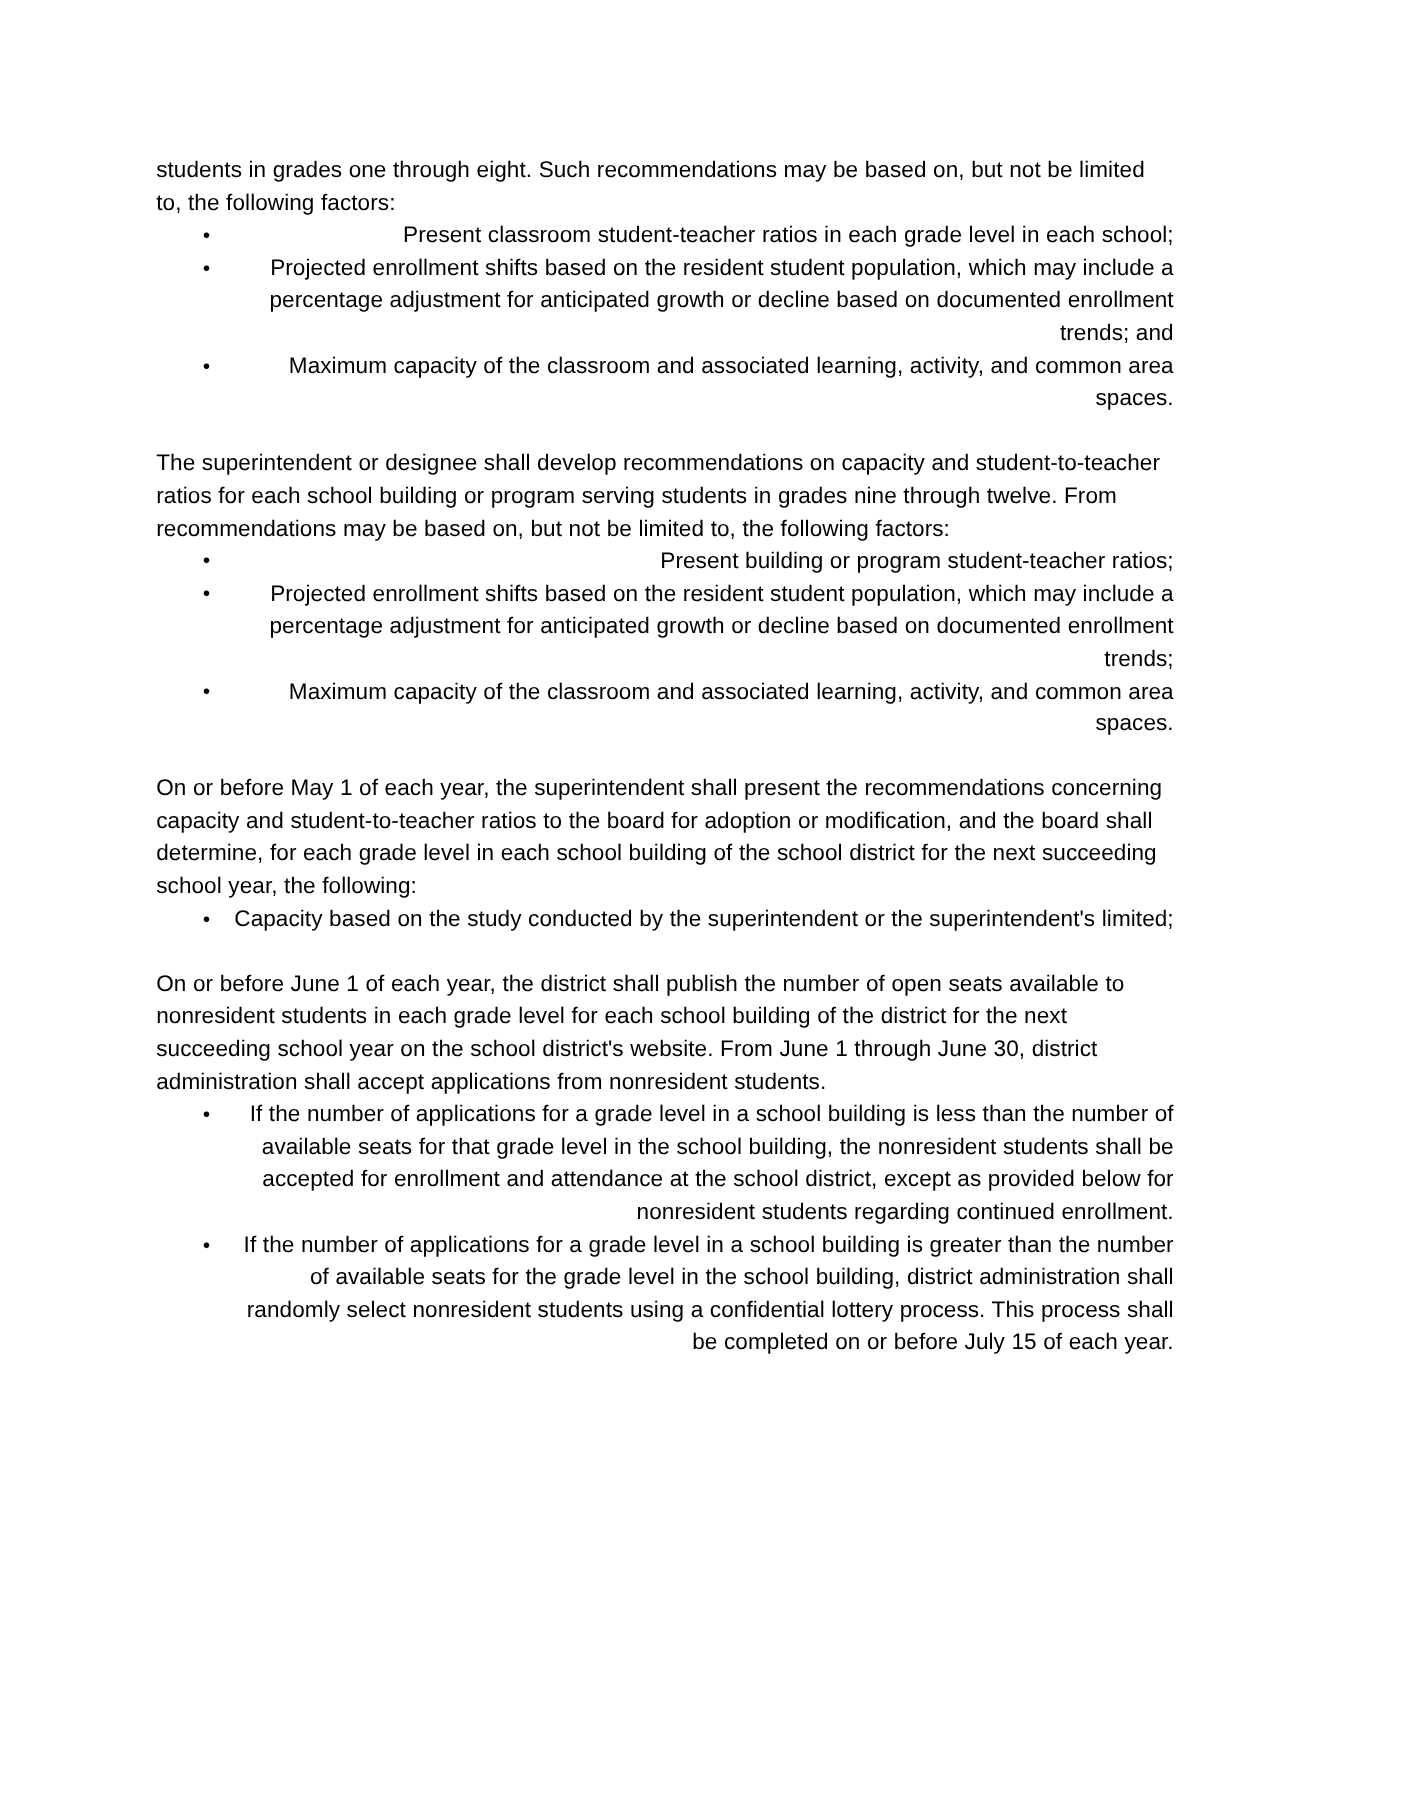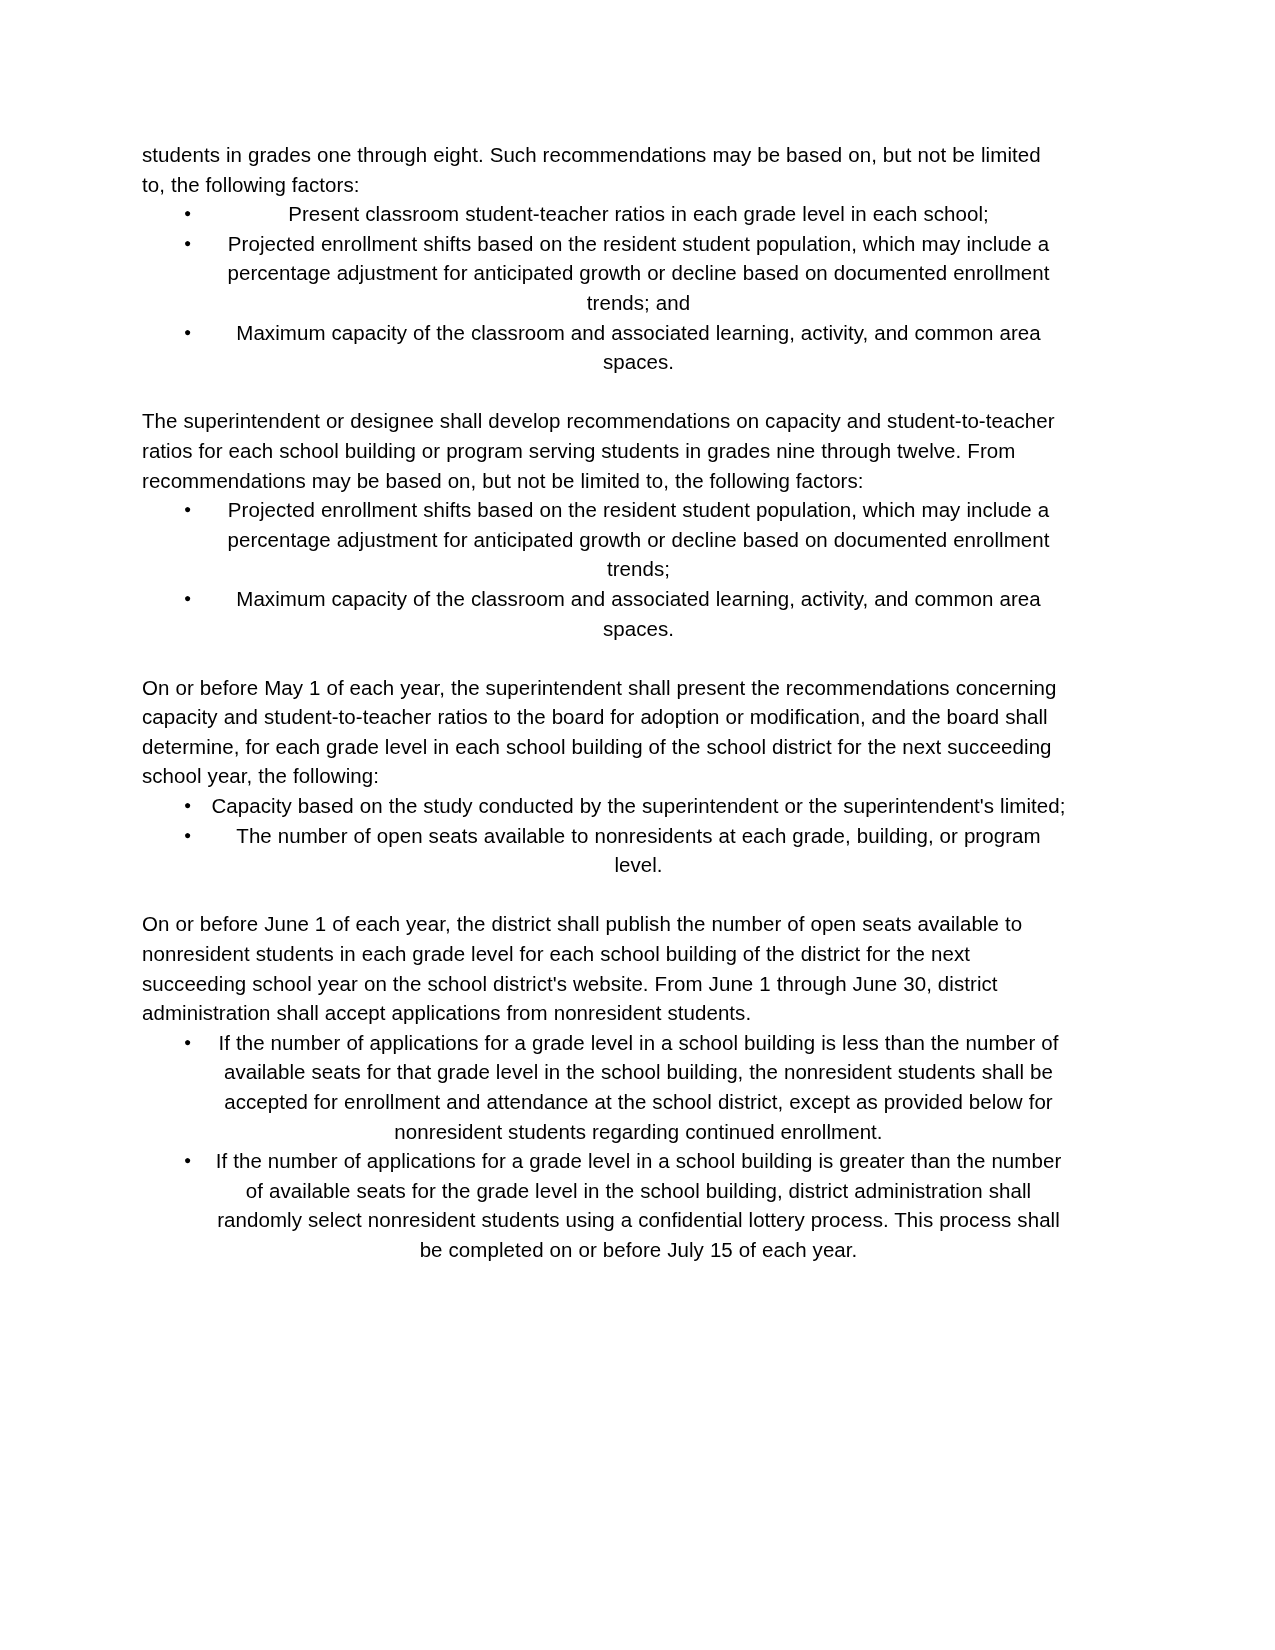--- a/index.html
+++ b/index.html
@@ -40,21 +40,21 @@
   ul.bullets {
     list-style: none;
     margin: 0;
     padding: 0;
   }
   ul.bullets > li {
     position: relative;
     padding-left: 68px;
     font-size: 20.5px;
     line-height: 29.6px;
-    text-align: center;
+    text-align: right;
     letter-spacing: 0.06px;
     word-spacing: 0.2px;
   }
   ul.bullets > li::before {
     content: "\25CF";
     position: absolute;
     left: 42px;
     top: 0;
     font-size: 12px;
     line-height: 29.6px;
@@ -73,31 +73,31 @@
       <li>Present classroom student-teacher ratios in each grade level in each school;</li>
       <li>Projected enrollment shifts based on the resident student population, which may include a percentage adjustment for anticipated growth or decline based on documented enrollment trends; and</li>
       <li>Maximum capacity of the classroom and associated learning, activity, and common area spaces.</li>
     </ul>
 
     <div class="spacer"></div>
 
     <p class="para">The superintendent or designee shall develop recommendations on capacity and student-to-teacher ratios for each school building or program serving students in grades nine through twelve.  From recommendations may be based on, but not be limited to, the following factors:</p>
 
     <ul class="bullets">
+      <li>Present building or program student-teacher ratios;</li>
       <li>Projected enrollment shifts based on the resident student population, which may include a percentage adjustment for anticipated growth or decline based on documented enrollment trends;</li>
       <li>Maximum capacity of the classroom and associated learning, activity, and common area spaces.</li>
     </ul>
 
     <div class="spacer"></div>
 
     <p class="para">On or before May 1 of each year, the superintendent shall present the recommendations concerning capacity and student-to-teacher ratios to the board for adoption or modification, and the board shall determine, for each grade level in each school building of the school district for the next succeeding school year, the following:</p>
 
     <ul class="bullets">
       <li>Capacity based on the study conducted by the superintendent or the superintendent's limited;</li>
-      <li>The number of open seats available to nonresidents at each grade, building, or program level.</li>
     </ul>
 
     <div class="spacer"></div>
 
     <p class="para">On or before June 1 of each year, the district shall publish the number of open seats available to nonresident students in each grade level for each school building of the district for the next succeeding school year on the school district's website. From June 1 through June 30, district administration shall accept applications from nonresident students.</p>
 
     <ul class="bullets">
       <li>If the number of applications for a grade level in a school building is less than the number of available seats for that grade level in the school building, the nonresident students shall be accepted for enrollment and attendance at the school district, except as provided below for nonresident students regarding continued enrollment.</li>
       <li>If the number of applications for a grade level in a school building is greater than the number of available seats for the grade level in the school building, district administration shall randomly select nonresident students using a confidential lottery process. This process shall be completed on or before July 15 of each year.</li>
     </ul>

